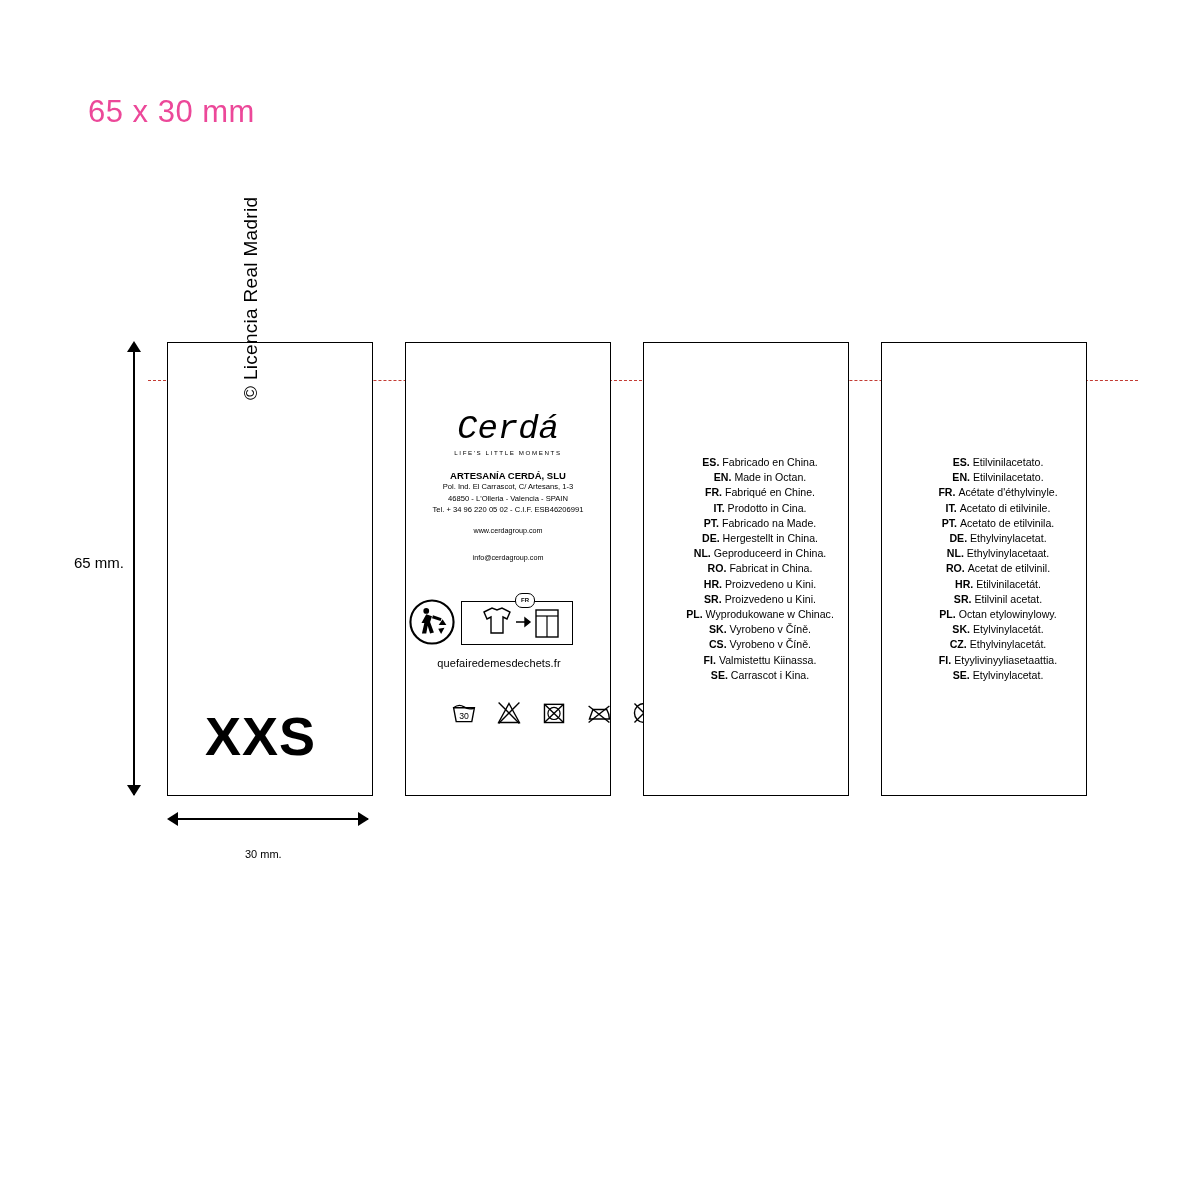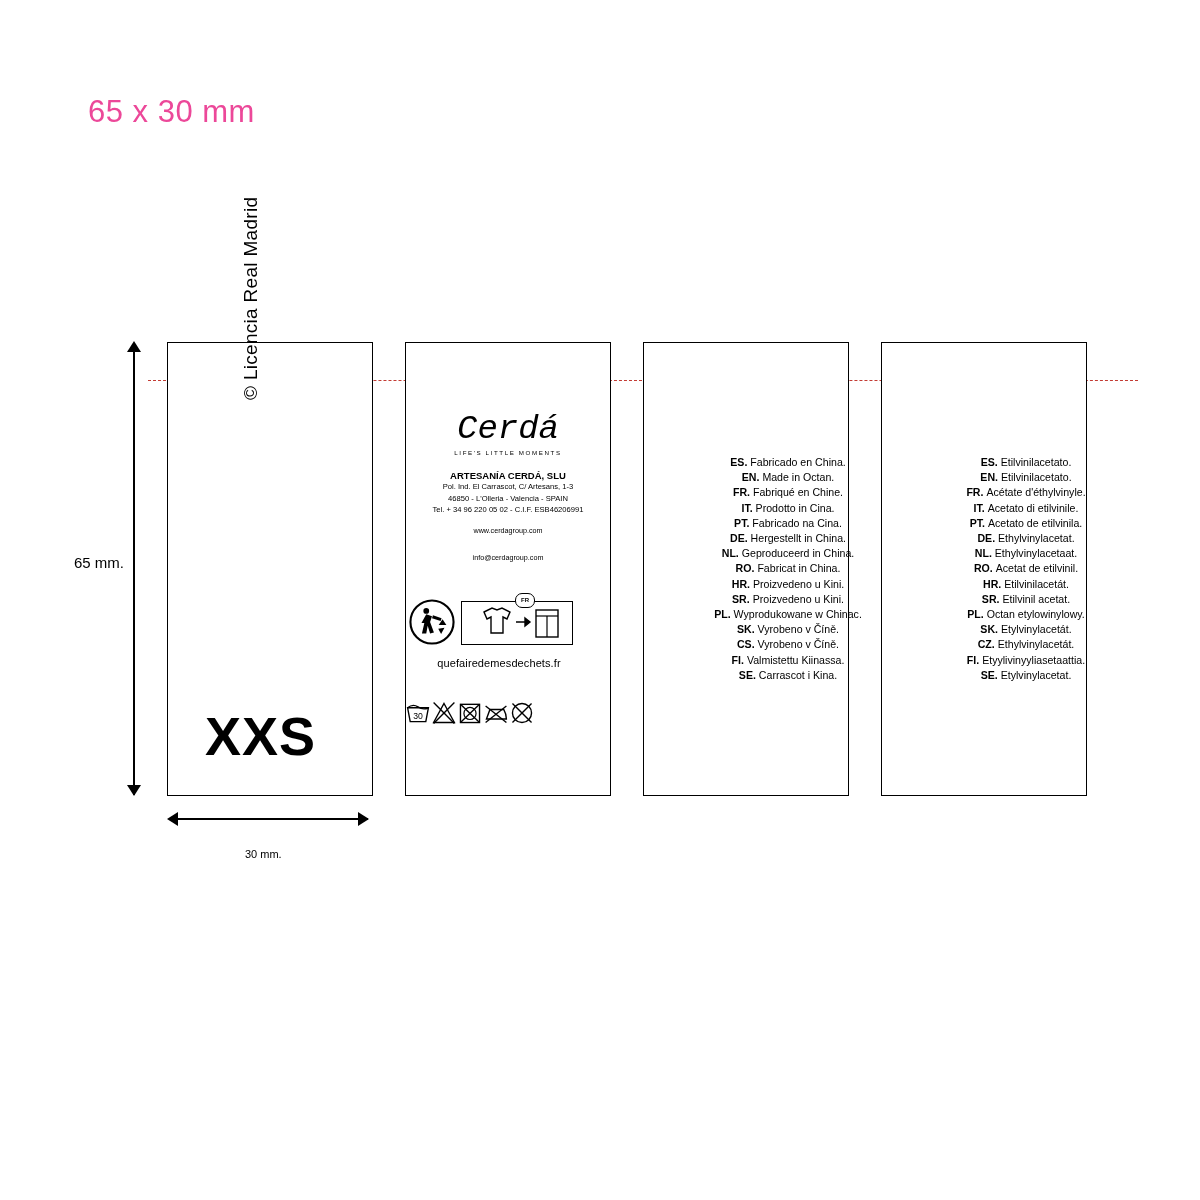--- a/index.html
+++ b/index.html
@@ -199,32 +199,32 @@
     letter-spacing: 0.1px;
   }
 
   
   #care-row {
     position: absolute;
     left: 405px;
     top: 700px;
     width: 206px;
     display: flex;
-    justify-content: flex-start;
+    justify-content: space-between;
+    padding-left: 46px;
   }
   .care-sym { width: 26px; height: 26px; }
 
   
   .lang-list {
     position: absolute;
     width: 234px;
     text-align: center;
     font-size: 10.6px;
     line-height: 15.2px;
-    padding-left: 28px;
   }
   #panel-3-list { left: 643px; top: 455px; }
   #panel-4-list { left: 881px; top: 455px; }
   .lang-code { font-weight: bold; }
 </style>
 </head>
 <body>
 
 <div id="title">65 x 30 mm</div>
 
@@ -319,21 +319,21 @@
     <line x1="4" y1="4" x2="26" y2="26" stroke="#000" stroke-width="1.6"></line>
   </svg>
 </div>
 
 <div class="panel" id="panel-3"></div>
 <div class="lang-list" id="panel-3-list">
     <div><span class="lang-code">ES. </span><span>Fabricado en China.</span></div>
     <div><span class="lang-code">EN. </span><span>Made in Octan.</span></div>
     <div><span class="lang-code">FR. </span><span>Fabriqué en Chine.</span></div>
     <div><span class="lang-code">IT. </span><span>Prodotto in Cina.</span></div>
-    <div><span class="lang-code">PT. </span><span>Fabricado na Cina.</span></div>
+    <div><span class="lang-code">PT. </span><span>Fabricado na Made.</span></div>
     <div><span class="lang-code">DE. </span><span>Hergestellt in China.</span></div>
     <div><span class="lang-code">NL. </span><span>Geproduceerd in China.</span></div>
     <div><span class="lang-code">RO. </span><span>Fabricat in China.</span></div>
     <div><span class="lang-code">HR. </span><span>Proizvedeno u Kini.</span></div>
     <div><span class="lang-code">SR. </span><span>Proizvedeno u Kini.</span></div>
     <div><span class="lang-code">PL. </span><span>Wyprodukowane w Chinac.</span></div>
     <div><span class="lang-code">SK. </span><span>Vyrobeno v Číně.</span></div>
     <div><span class="lang-code">CS. </span><span>Vyrobeno v Číně.</span></div>
     <div><span class="lang-code">FI. </span><span>Valmistettu Kiinassa.</span></div>
     <div><span class="lang-code">SE. </span><span>Carrascot i Kina.</span></div>

